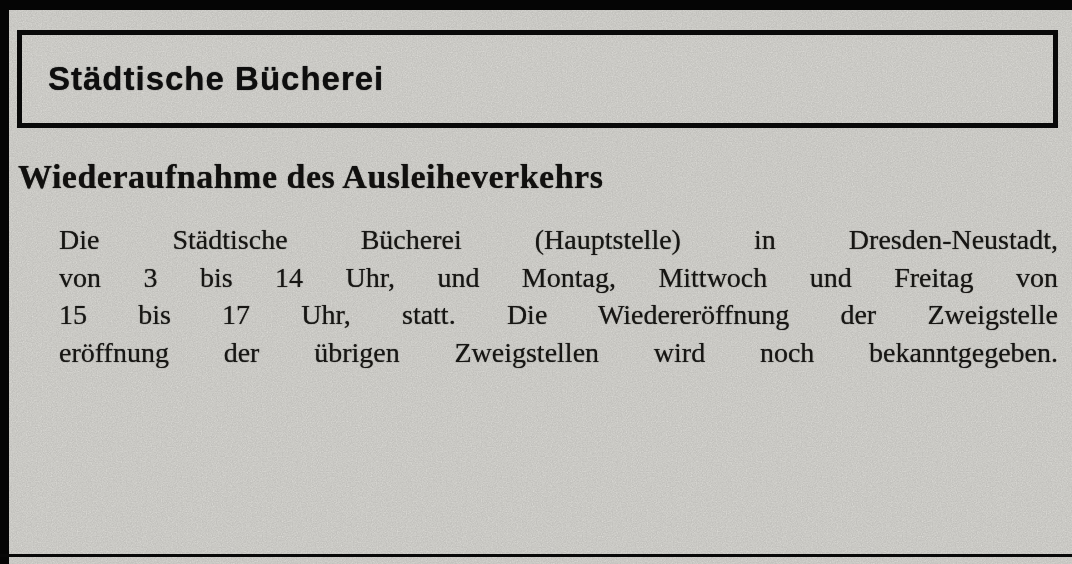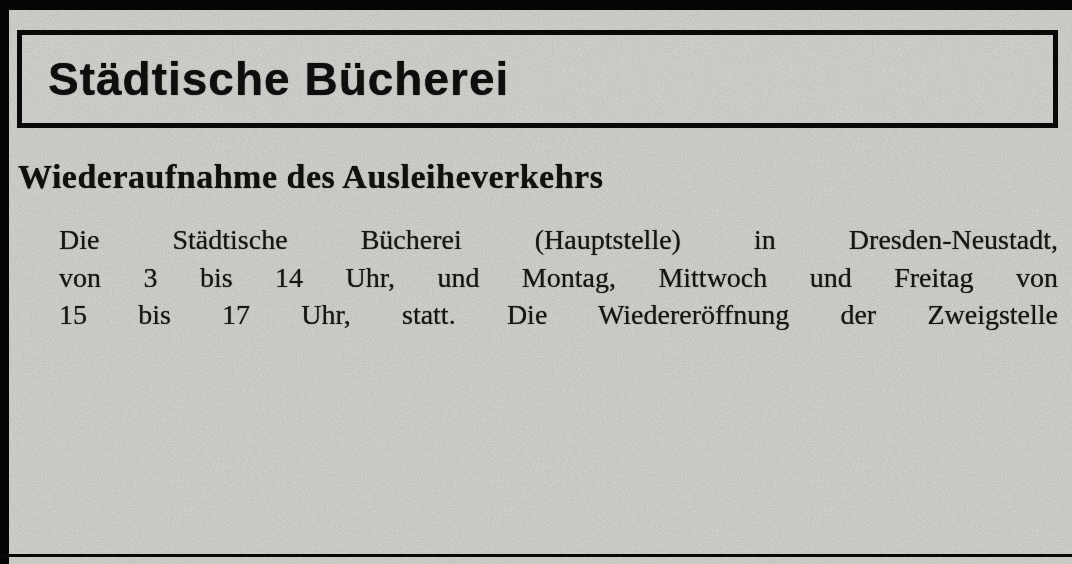--- a/index.html
+++ b/index.html
@@ -38,21 +38,21 @@
     left: 17px; top: 30px;
     width: 1041px; height: 98px;
     border: 5px solid #0b0b0b;
     background: #eae9e4;
     display: flex;
     align-items: center;
   }
   .masthead-title {
     font-family: "Liberation Sans", sans-serif;
     font-weight: bold;
-    font-size: 46px;
+    font-size: 33px;
     letter-spacing: 1px;
     padding-left: 26px;
     color: #111;
     text-shadow: 0 0 1px rgba(10,10,10,0.85);
   }
 
   
   .headline {
     position: absolute;
     left: 18px; top: 158px;
@@ -100,20 +100,21 @@
   <div class="masthead-box">
     <div class="masthead-title">Städtische Bücherei</div>
   </div>
 
   <div class="headline">Wiederaufnahme des Ausleiheverkehrs</div>
 
   <div class="body-copy">
     <div class="body-line">Die Städtische Bücherei (Hauptstelle) in Dresden-Neustadt,</div>
     <div class="body-line">von 3 bis 14 Uhr, und Montag, Mittwoch und Freitag von</div>
     <div class="body-line">15 bis 17 Uhr, statt. Die Wiedereröffnung der Zweigstelle</div>
+    <div class="body-line">eröffnung der übrigen Zweigstellen wird noch bekanntgegeben.</div>
   </div>
 
   <svg class="grain" width="1072" height="564">
     <filter id="grain-noise">
       <feTurbulence type="fractalNoise" baseFrequency="0.8" numOctaves="2" seed="7"></feTurbulence>
       <feColorMatrix type="matrix" values="0 0 0 0 0  0 0 0 0 0  0 0 0 0 0  0.55 0.55 0.55 0 0"></feColorMatrix>
     </filter>
     <rect width="100%" height="100%" filter="url(#grain-noise)" opacity="0.16"></rect>
   </svg>
 

